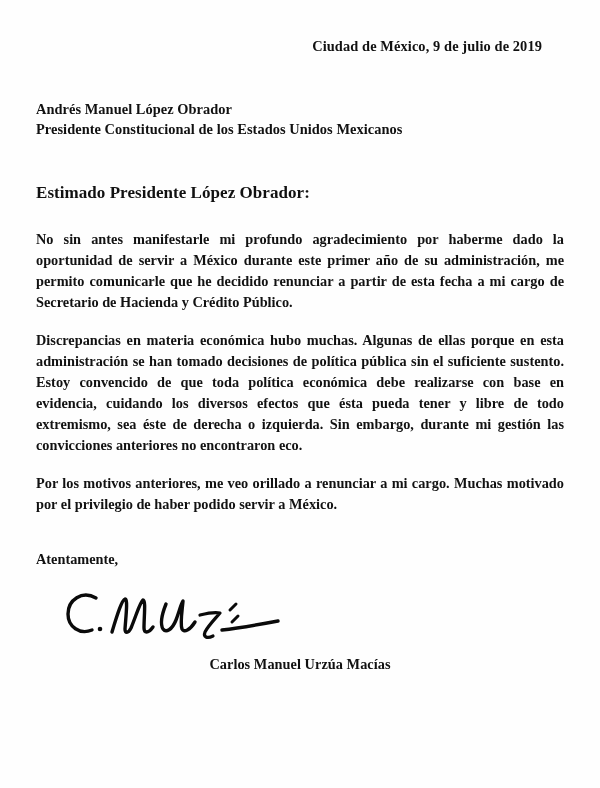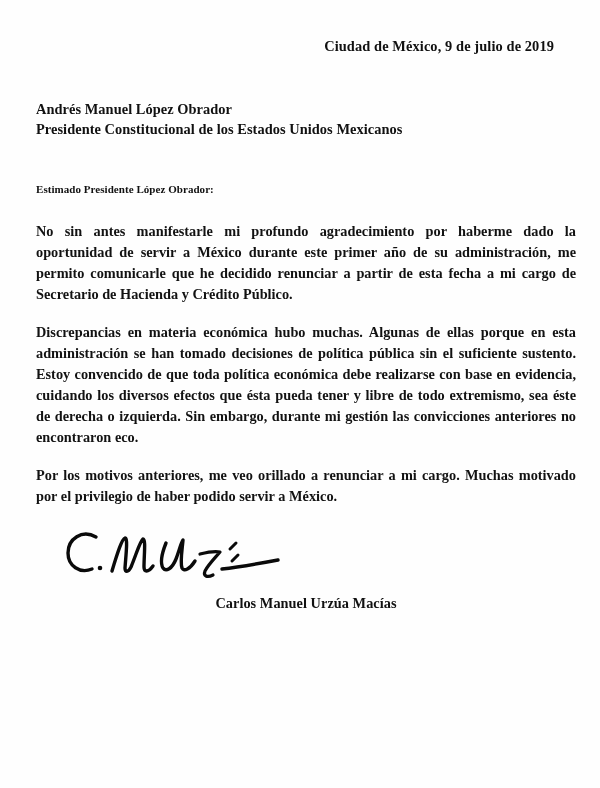--- a/index.html
+++ b/index.html
@@ -18,21 +18,21 @@
   .page {
     width: 600px;
     height: 788px;
     background: #fefefe;
     position: relative;
     box-sizing: border-box;
   }
   .content {
     position: absolute;
     left: 36px;
-    right: 24px;
+    right: 36px;
     top: 0;
   }
 
   
   .date-line {
     text-align: right;
     font-size: 14.4px;
     font-weight: 700;
     letter-spacing: 0.1px;
     margin-top: 38px;
@@ -47,21 +47,21 @@
     font-weight: 700;
     line-height: 1.42;
     letter-spacing: 0.05px;
     color: #111111;
   }
   .addressee div { white-space: nowrap; }
 
   
   .salutation {
     margin-top: 43px;
-    font-size: 11px;
+    font-size: 17px;
     font-weight: 700;
     letter-spacing: 0.05px;
     color: #111111;
   }
 
   
   .body-block {
     margin-top: 26px;
   }
   .para {
@@ -119,20 +119,21 @@
     </div>
 
     <div class="salutation">Estimado Presidente López Obrador:</div>
 
     <div class="body-block">
       <p class="para">No sin antes manifestarle mi profundo agradecimiento por haberme dado la oportunidad de servir a México durante este primer año de su administración, me permito comunicarle que he decidido renunciar a partir de esta fecha a mi cargo de Secretario de Hacienda y Crédito Público.</p>
       <p class="para">Discrepancias en materia económica hubo muchas. Algunas de ellas porque en esta administración se han tomado decisiones de política pública sin el suficiente sustento. Estoy convencido de que toda política económica debe realizarse con base en evidencia, cuidando los diversos efectos que ésta pueda tener y libre de todo extremismo, sea éste de derecha o izquierda. Sin embargo, durante mi gestión las convicciones anteriores no encontraron eco.</p>
       <p class="para">Por los motivos anteriores, me veo orillado a renunciar a mi cargo. Muchas motivado por el privilegio de haber podido servir a México.</p>
     </div>
 
+    <div class="closing">Atentamente,</div>
 
     <div class="signature-area">
       <svg class="signature-svg" width="300" height="74" viewBox="0 0 300 74">
         <g fill="none" stroke="#0a0a0a" stroke-linecap="round" stroke-linejoin="round">
 
           <path d="M34 16 C20 8, 6 18, 6 32 C6 45, 18 53, 30 48" stroke-width="3.4"></path>
 
           <circle cx="38" cy="47" r="2.3" fill="#0a0a0a" stroke="none"></circle>
 
           <path d="M50 50 C56 30, 60 18, 63 17 C66 17, 64 33, 63 47 C63 51, 66 52, 69 46 C74 34, 78 20, 81 18 C84 18, 82 34, 82 46 C82 51, 86 52, 91 45" stroke-width="3.4"></path>

